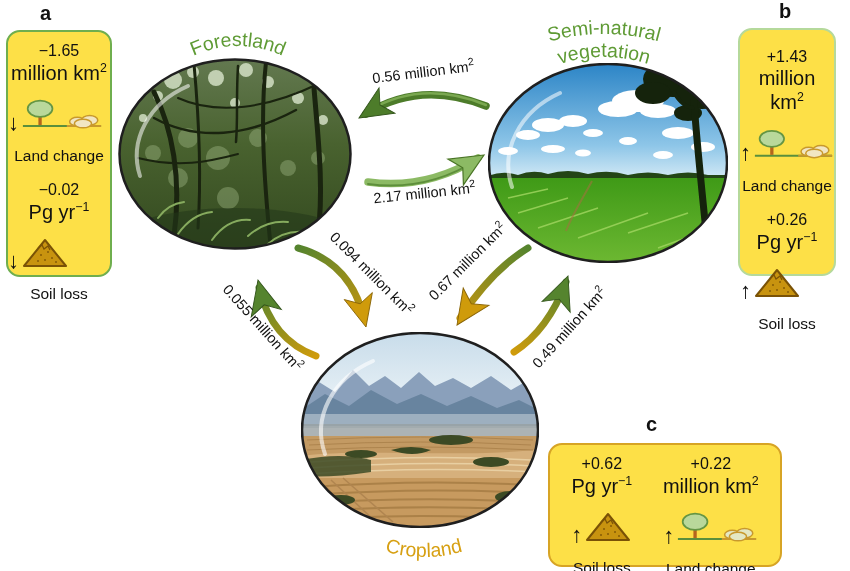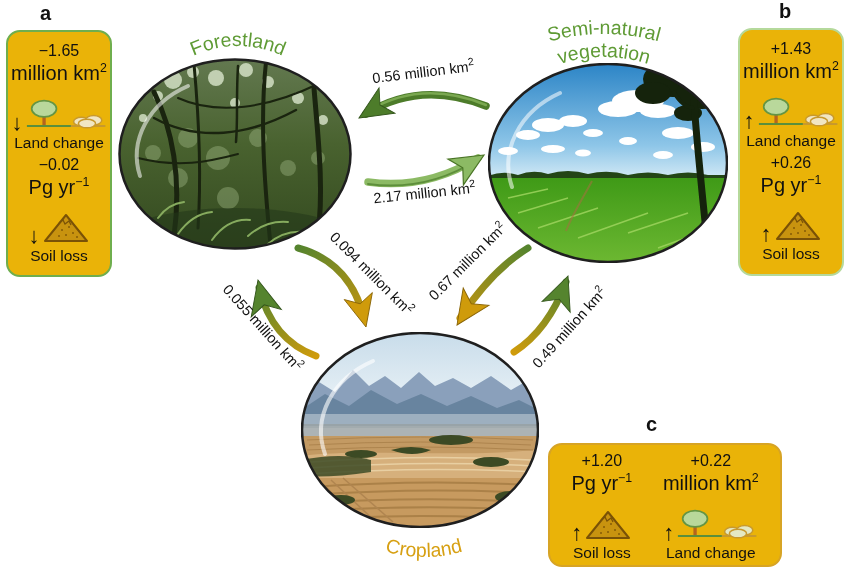--- a/index.html
+++ b/index.html
@@ -2,38 +2,38 @@
 <html><head>
 <meta charset="utf-8">
 <style>
   html,body{margin:0;padding:0;background:#fff;}
   #stage{position:relative;width:850px;height:571px;background:#ffffff;overflow:hidden;
          font-family:"Liberation Sans",sans-serif;color:#111;}
   .photo{position:absolute;z-index:1;}
   #arrow-layer{position:absolute;left:0;top:0;z-index:5;}
   svg text{font-family:"Liberation Sans",sans-serif;}
 
-  .panel{position:absolute;background:#eab308;z-index:6;display:flex;flex-direction:column;
-         align-items:center;text-align:center;box-sizing:border-box;border-radius:14px;}
+  .panel{position:absolute;background:#fde047;z-index:6;display:flex;flex-direction:column;
+         text-align:center;box-sizing:border-box;border-radius:14px;}
   #panel-a{left:6px;top:30px;width:106px;height:247px;border:2px solid #6fae4e;padding-top:10px;}
-  #panel-b{left:738px;top:28px;width:106px;height:248px;border:2px solid #b5d99b;padding-top:10px;}
+  #panel-b{left:738px;top:28px;width:98px;height:248px;border:2px solid #b5d99b;padding-top:18px;}
   #panel-c{left:548px;top:443px;width:234px;height:124px;border:2px solid #d7a425;
            flex-direction:row;justify-content:space-around;padding:10px 6px 6px 6px;}
   .panel-letter{position:absolute;z-index:7;font-weight:bold;font-size:20px;color:#111;}
   #letter-a{left:40px;top:2px;}
   #letter-b{left:779px;top:0px;}
   #letter-c{left:646px;top:413px;}
 
   .p-value{font-size:16px;line-height:1.18;}
   .p-unit{font-size:20px;line-height:1.18;}
   sup{font-size:.62em;}
   .icon-row{display:flex;align-items:flex-end;gap:2px;margin-top:13px;}
   .dir{font-size:22px;font-weight:bold;line-height:.9;transform:translateY(2px);}
-  .p-label{font-size:15.5px;margin-top:3px;}
-  .val2{margin-top:4px;}
+  .p-label{font-size:15.5px;margin-top:16px;}
+  .val2{margin-top:16px;}
   .c-col{display:flex;flex-direction:column;align-items:center;text-align:center;}
 </style>
 </head>
 <body>
 
 <div id="stage">
 
   <svg class="photo" style="left:118px;top:58px" width="234" height="192" viewBox="0 0 234 192">
     <defs>
         <clipPath id="clipF">
@@ -365,21 +365,21 @@
             <circle cx="17" cy="24" r="1"></circle>
             <circle cx="35" cy="25" r="1"></circle>
         </g>
       </svg>
     </div>
     <div class="p-label">Soil loss</div>
   </div>
 
   <div class="panel" id="panel-c">
     <div class="c-col">
-      <div class="p-value">+1.20</div>
+      <div class="p-value">+0.62</div>
       <div class="p-unit"><span>Pg yr</span><sup>−1</sup></div>
       <div class="icon-row">
         <span class="dir">↑</span>
         <svg width="48" height="32" viewBox="0 0 48 32">
           <path d="M24,3 L45,29 L3,29 Z" fill="#c8930f" stroke="#7a5206" stroke-width="2" stroke-linejoin="round"></path>
           <path d="M17,11 l4,-3 l2,4 l4,-3 l2,4" stroke="#7a5206" stroke-width="1.2" fill="none"></path>
           <g fill="#7a5206" opacity="0.85">
             <circle cx="20" cy="18" r="1"></circle>
               <circle cx="27" cy="15" r="1"></circle>
               <circle cx="24" cy="23" r="1"></circle>

